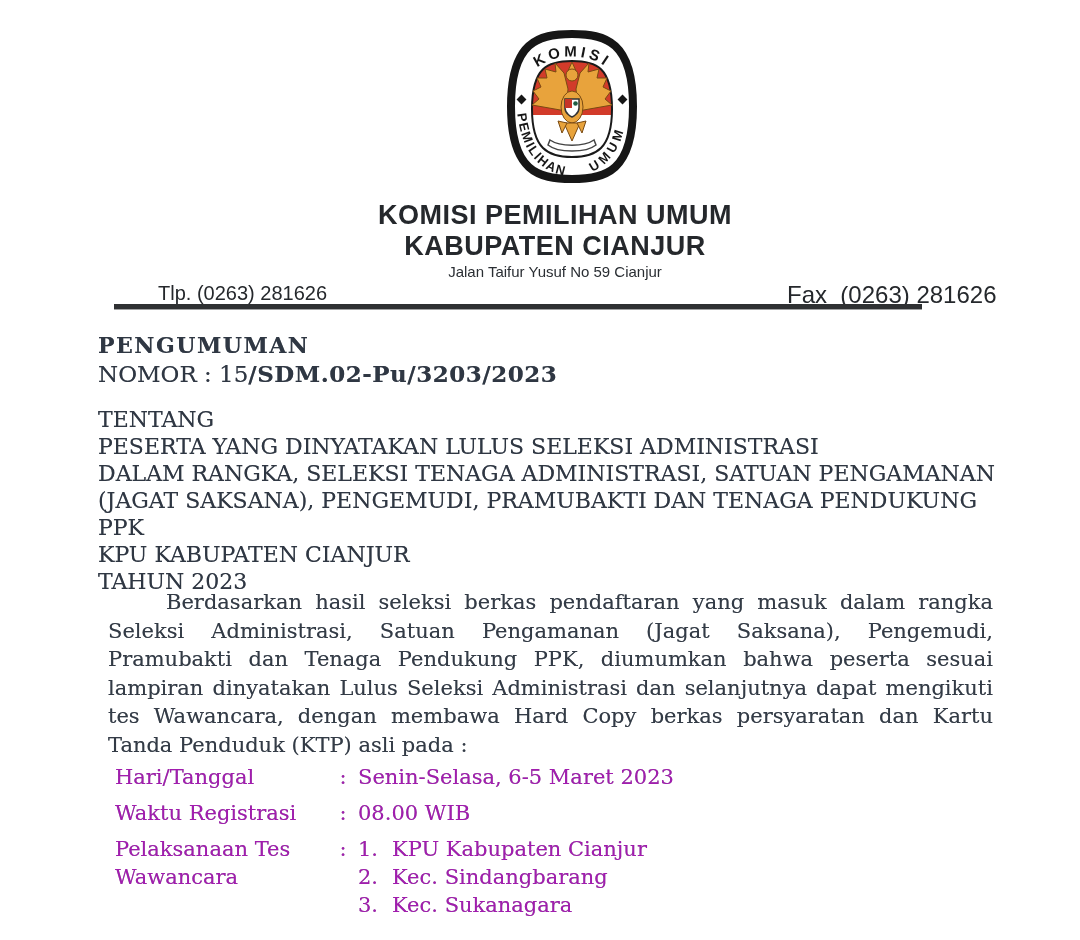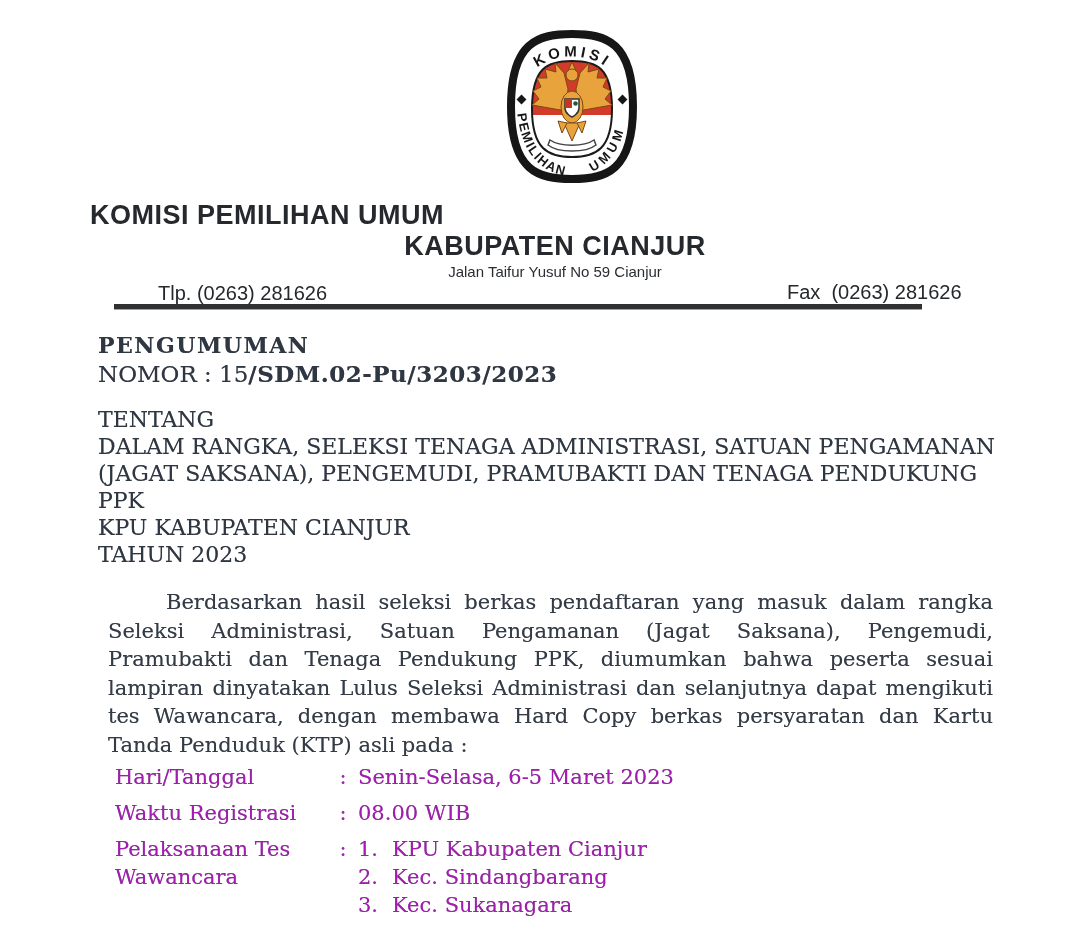--- a/index.html
+++ b/index.html
@@ -6,32 +6,32 @@
   body{
     width:1080px;height:940px;background:#ffffff;
     font-family:"DejaVu Serif", serif;
     color:#333b46;
     position:relative;overflow:hidden;
   }
   .page{position:absolute;inset:0;background:#ffffff;}
 
   
   .kpu-logo{position:absolute;left:506px;top:28px;width:132px;height:157px;}
-  .org-line1{position:absolute;top:200px;left:90px;width:930px;
+  .org-line1{position:absolute;top:200px;left:90px;width:930px;text-align:center;
     font-family:"Liberation Sans", sans-serif;font-weight:bold;font-size:27px;color:#25282c;
     letter-spacing:.5px;}
   .org-line2{position:absolute;top:231px;left:90px;width:930px;text-align:center;
     font-family:"Liberation Sans", sans-serif;font-weight:bold;font-size:27px;color:#25282c;
     letter-spacing:.5px;}
   .org-address{position:absolute;top:263px;left:90px;width:930px;text-align:center;
     font-family:"Liberation Sans", sans-serif;font-size:15px;color:#2a2e33;}
   .phone{position:absolute;top:282px;left:158px;
     font-family:"Liberation Sans", sans-serif;font-size:20px;color:#25282c;}
   .fax{position:absolute;top:281px;left:787px;white-space:pre;
-    font-family:"Liberation Sans", sans-serif;font-size:20px;color:#25282c;}
+    font-family:"Liberation Sans", sans-serif;font-size:24px;color:#25282c;}
   .head-rule{position:absolute;top:304px;left:114px;width:808px;height:5px;
     background:#2f3133;box-shadow:0 1px 0 rgba(47,49,51,.45);}
 
   
   .announce{position:absolute;top:332px;left:98px;width:905px;text-align:left;
     text-shadow:0 0 .4px rgba(51,59,70,.55);}
   .doc-title{font-size:22px;line-height:26px;font-weight:bold;letter-spacing:1.5px;color:#2f3743;}
   .doc-number{font-size:23px;line-height:28px;margin-top:2px;color:#2f3743;}
   .doc-number .bold{font-weight:bold;letter-spacing:.5px;}
   .tentang-block{margin-top:18px;font-size:22px;line-height:27px;color:#2f3743;}
@@ -114,20 +114,21 @@
   <div class="fax">Fax  (0263) 281626</div>
   <div class="head-rule"></div>
 
   <div class="announce">
     <div class="doc-title">PENGUMUMAN</div>
     <div class="doc-number">
       <span>NOMOR : 15</span><span class="bold">/SDM.02-Pu/3203/2023</span>
     </div>
     <div class="tentang-block">
       <div>TENTANG</div>
+      <div>PESERTA YANG DINYATAKAN LULUS SELEKSI ADMINISTRASI</div>
       <div>DALAM RANGKA, SELEKSI TENAGA ADMINISTRASI, SATUAN PENGAMANAN</div>
       <div>(JAGAT SAKSANA), PENGEMUDI, PRAMUBAKTI DAN TENAGA PENDUKUNG PPK</div>
       <div>KPU KABUPATEN CIANJUR</div>
       <div>TAHUN 2023</div>
     </div>
   </div>
 
   <div class="body-par">Berdasarkan hasil seleksi berkas pendaftaran yang masuk dalam rangka Seleksi Administrasi, Satuan Pengamanan (Jagat Saksana), Pengemudi, Pramubakti dan Tenaga Pendukung PPK, diumumkan bahwa peserta sesuai lampiran dinyatakan Lulus Seleksi Administrasi dan selanjutnya dapat mengikuti tes Wawancara, dengan membawa Hard Copy berkas persyaratan dan Kartu Tanda Penduduk (KTP) asli pada :</div>
 
   <div class="details">

